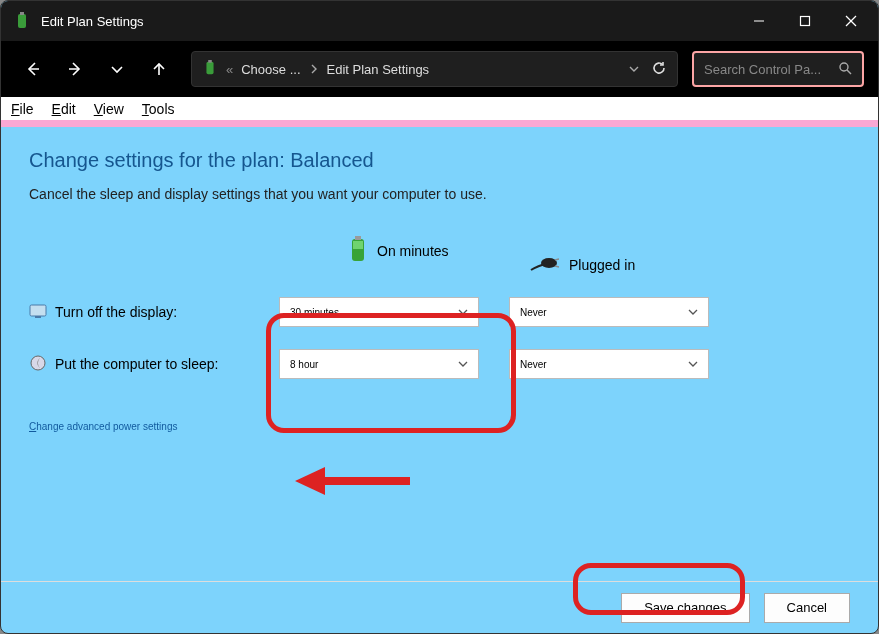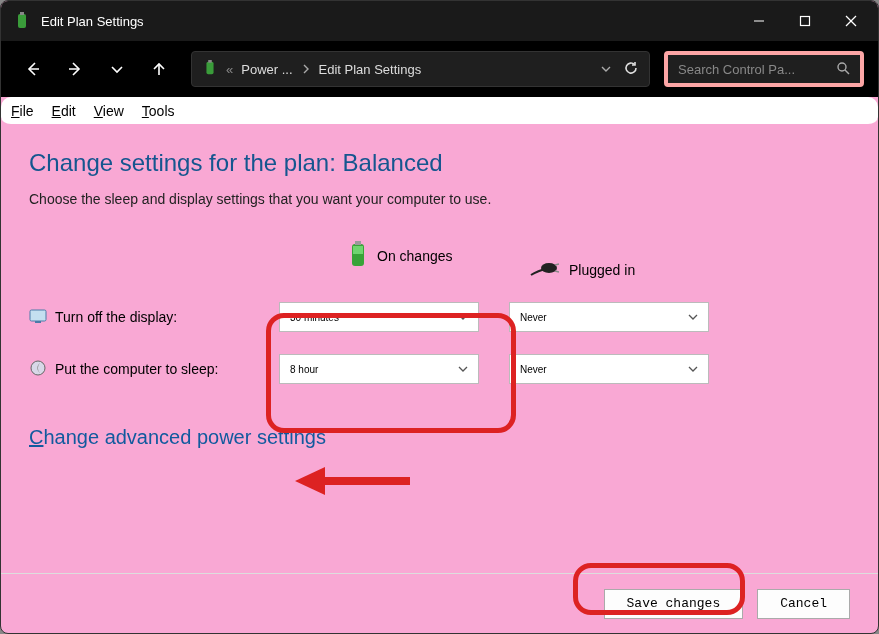--- a/index.html
+++ b/index.html
@@ -1,64 +1,64 @@
 <!DOCTYPE html>
 <html><head>
   <meta charset="utf-8">
   <style>
     * { box-sizing: border-box; margin: 0; padding: 0; }
     body { font-family: "Segoe UI", Tahoma, sans-serif; font-size: 13px; background: #888; width: 879px; height: 634px; overflow: hidden; }
-    .window { width: 879px; height: 634px; background: #f9a8d4; border: 1px solid #333; border-radius: 8px; overflow: hidden; display: flex; flex-direction: column; }
+    .window { width: 879px; height: 634px; background: #7dd3fc; border: 1px solid #333; border-radius: 8px; overflow: hidden; display: flex; flex-direction: column; }
     
     .titlebar { background: #1a1a1a; color: #fff; height: 40px; display: flex; align-items: center; padding: 0 4px 0 12px; }
     .titlebar .app-icon { width: 18px; height: 18px; margin-right: 10px; }
     .titlebar .title { font-size: 13px; flex: 0 0 auto; }
     .titlebar .spacer { flex: 1; }
     .winbtn { width: 46px; height: 40px; display: flex; align-items: center; justify-content: center; color: #fff; }
     .winbtn svg { width: 12px; height: 12px; }
     
     .navbar { background: #000; height: 56px; display: flex; align-items: center; padding: 0 14px; gap: 6px; }
     .nav-arrow { width: 36px; height: 36px; display: flex; align-items: center; justify-content: center; color: #fff; border-radius: 4px; }
     .nav-arrow svg { width: 16px; height: 16px; }
     .addressbar { flex: 1; height: 36px; background: #1f1f1f; border: 1px solid #333; border-radius: 4px; display: flex; align-items: center; padding: 0 10px; color: #ddd; gap: 8px; margin: 0 8px; }
     .addressbar .bc-sep { color: #888; }
     .addressbar .bc-text { white-space: nowrap; }
     .addressbar .bc-chev { color: #888; display:flex; align-items:center; }
     .addressbar .bc-chev svg { width:10px; height:10px; }
     .addr-tail { margin-left:auto; display:flex; align-items:center; gap:12px; }
-    .searchbox { width: 200px; height: 36px; background: #1f1f1f; border: 4px solid #fca5a5; border-radius: 4px; display: flex; align-items: center; padding: 0 10px; color: #888; justify-content: space-between; }
+    .searchbox { width: 172px; height: 36px; background: #1f1f1f; border: 2px solid #fca5a5; border-radius: 4px; display: flex; align-items: center; padding: 0 10px; color: #888; justify-content: space-between; }
     .searchbox svg { width:14px; height:14px; }
     
-    .menubar { background: #fff; height: 30px; display: flex; align-items: center; padding: 0 10px; gap: 18px; color: #000; font-size: 14px; border-bottom: 3px solid #f9a8d4; border-radius: 10px; }
+    .menubar { background: #fff; height: 30px; display: flex; align-items: center; padding: 0 10px; gap: 18px; color: #000; font-size: 14px; border-bottom: 7px solid #f9a8d4; }
     .menubar span .ul { text-decoration: underline; }
     
     .content { flex: 1; padding: 22px 28px 10px 28px; overflow: auto; }
-    .heading { color: #15568f; font-size: 24px; font-weight: 400; margin-bottom: 14px; }
+    .heading { color: #15568f; font-size: 20px; font-weight: 400; margin-bottom: 14px; }
     .subtext { color: #222; margin-bottom: 24px; font-size: 14px; }
     
     .grid { display: grid; grid-template-columns: 250px 230px 200px; row-gap: 22px; align-items: center; }
     .col-header { display: flex; align-items: center; gap: 10px; font-size: 14px; }
     .row-label { display: flex; align-items: center; gap: 8px; font-size: 14px; }
     .row-label svg, .row-label .ico { width: 18px; height: 18px; }
     
     .dropdown { height: 30px; border: 1px solid #bbb; display: flex; align-items: center; justify-content: space-between; padding: 0 10px; background: #fff; font-size: 10px; width: 200px; }
     .dropdown svg { width: 10px; height: 10px; color: #555; }
     
     .highlight-box { position: absolute; border: 5px solid #d22; border-radius: 18px; pointer-events: none; }
     .hl1 { left: 265px; top: 312px; width: 250px; height: 120px; }
     .hl2 { left: 572px; top: 562px; width: 172px; height: 52px; }
     
     .arrow-annot { position: absolute; left: 294px; top: 460px; pointer-events:none; }
     .arrow-annot svg { width: 120px; height: 40px; }
     
-    .links { margin-top: 42px; font-size: 20px; }
+    .links { margin-top: 42px; font-size: 10px; }
     .links a { color: #115a9e; text-decoration: none; display: inline-block; margin-bottom: 18px; }
     .links a .ul { text-decoration: underline; }
     
-    .footer { height: 60px; border-top: 1px solid #ddd; display: flex; align-items: center; justify-content: flex-end; padding: 0 28px; gap: 14px; font-family: Liberation Mono, monospace; }
+    .footer { height: 52px; border-top: 1px solid #ddd; display: flex; align-items: center; justify-content: flex-end; padding: 0 28px; gap: 14px; }
     .btn { height: 30px; padding: 0 22px; border: 1px solid #aaa; background: #fdfdfd; font-size: 13px; display:flex; align-items:center; }
     
     .battery-icon { display:inline-block; }
     .plug-icon { display:inline-block; }
   </style>
 </head>
 <body>
 
 <div class="window" style="position:relative;">
 
@@ -113,21 +113,21 @@
           <line x1="8" y1="3" x2="8" y2="14" stroke="#fff" stroke-width="1.6"></line>
         </svg>
       </div>
 
     <div class="addressbar">
       <span><svg width="16" height="16" viewBox="0 0 18 18">
             <rect x="5" y="2" width="8" height="14" rx="2" fill="#3a9c3a"></rect>
             <rect x="7" y="0" width="4" height="3" fill="#888"></rect>
           </svg></span>
       <span class="bc-sep">«</span>
-      <span class="bc-text">Power ...</span>
+      <span class="bc-text">Choose ...</span>
       <span class="bc-chev">
           <svg viewBox="0 0 10 10">
             <path d="M3 1 L7 5 L3 9" fill="none" stroke="#aaa" stroke-width="1.4"></path>
           </svg>
         </span>
       <span class="bc-text">Edit Plan Settings</span>
       <span class="addr-tail">
         <span class="bc-chev">
             <svg viewBox="0 0 10 10">
               <path d="M1 3 L5 7 L9 3" fill="none" stroke="#aaa" stroke-width="1.4"></path>
@@ -151,31 +151,31 @@
 
   <div class="menubar">
     <span><span class="ul">F</span><span></span>ile</span>
     <span><span class="ul">E</span>dit</span>
     <span><span class="ul">V</span>iew</span>
     <span><span class="ul">T</span>ools</span>
   </div>
 
   <div class="content">
     <div class="heading">Change settings for the plan: Balanced</div>
-    <div class="subtext">Choose the sleep and display settings that you want your computer to use.</div>
+    <div class="subtext">Cancel the sleep and display settings that you want your computer to use.</div>
 
     <div class="grid">
       <div></div>
       <div class="col-header" style="padding-left:70px;">
         <span class="battery-icon"><svg width="18" height="28" viewBox="0 0 18 28">
               <rect x="3" y="4" width="12" height="22" rx="3" fill="#38a338"></rect>
               <rect x="6" y="1" width="6" height="4" fill="#9a9a9a"></rect>
               <rect x="4" y="6" width="10" height="8" fill="#6fd46f"></rect>
             </svg></span>
-        <span>On changes</span>
+        <span>On minutes</span>
       </div>
       <div class="col-header" style="padding-left:20px;margin-top:28px;">
         <span class="plug-icon"><svg width="30" height="18" viewBox="0 0 30 18">
               <ellipse cx="20" cy="9" rx="8" ry="5" fill="#222"></ellipse>
               <path d="M20 9 Q8 12 2 16" fill="none" stroke="#222" stroke-width="2"></path>
               <line x1="26" y1="6" x2="30" y2="5" stroke="#888" stroke-width="1.5"></line>
               <line x1="26" y1="12" x2="30" y2="13" stroke="#888" stroke-width="1.5"></line>
             </svg></span>
         <span>Plugged in</span>
       </div>

